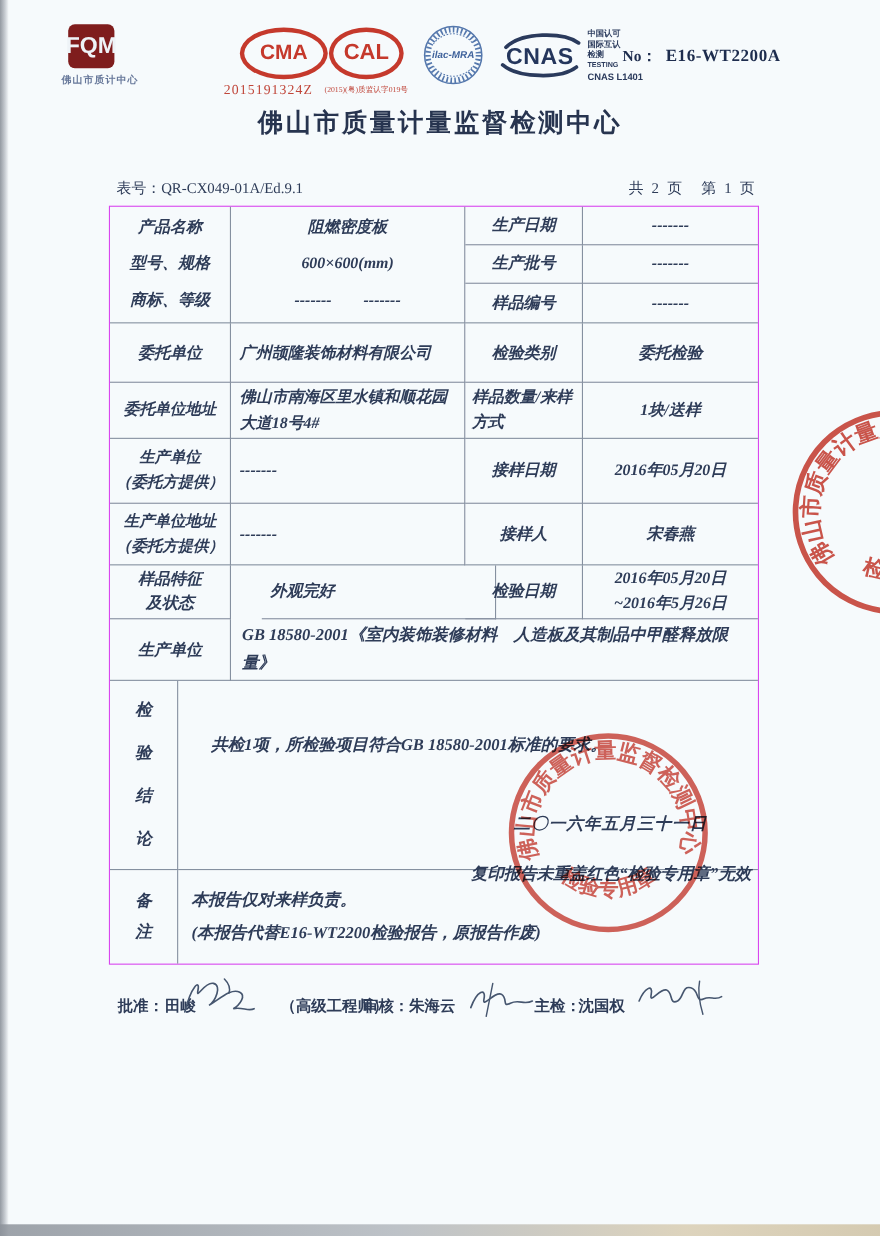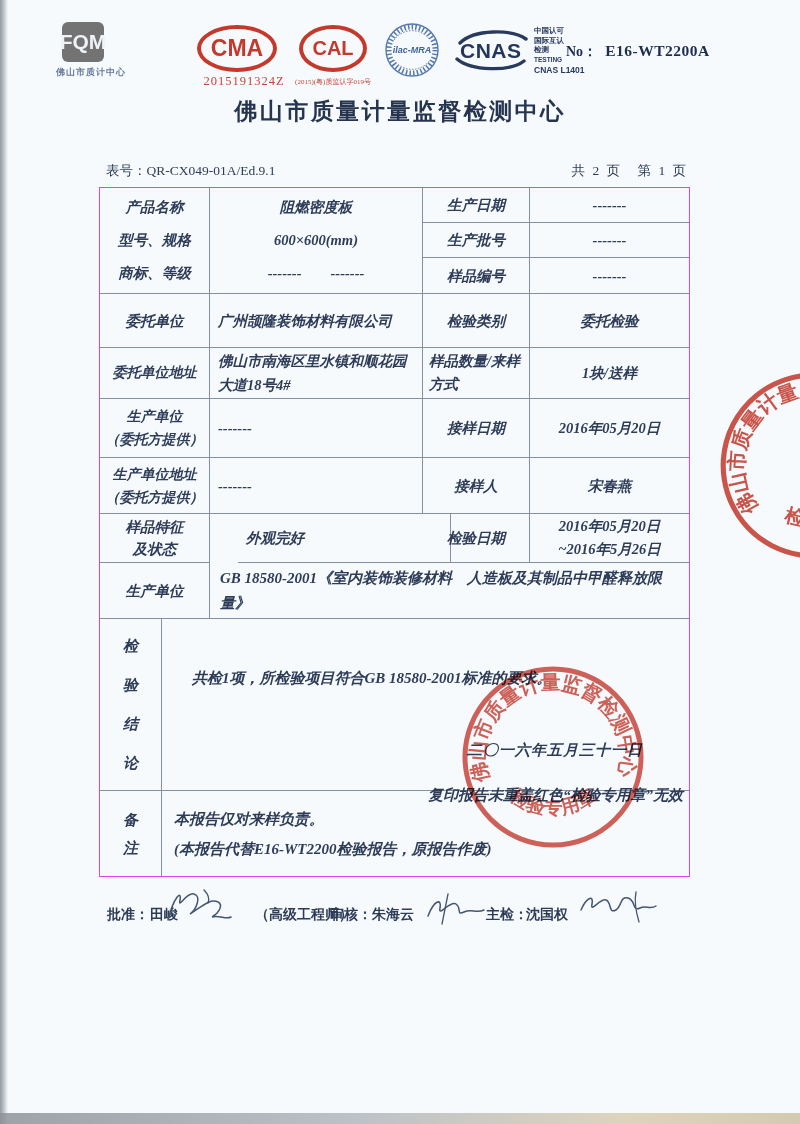--- a/index.html
+++ b/index.html
@@ -7,27 +7,27 @@
         font-family:"Liberation Serif","DejaVu Serif",serif;color:#2e3c58;}
   .abs{position:absolute;}
 
   
   .edge-left{position:absolute;left:0;top:0;width:8px;height:1124px;
     background:linear-gradient(to right,#949aa2,#c6cbd1 55%,rgba(255,255,255,0));}
   .edge-bottom{position:absolute;left:0;top:1113px;width:800px;height:11px;
     background:linear-gradient(to right,#8d939b 0%,#b3b8be 45%,#d9cdb2 78%,#cfc2a4 100%);opacity:.85;}
 
   
-  .fqm-box{position:absolute;left:62px;top:22px;width:42px;height:40px;background:#737373;border-radius:6px;
+  .fqm-box{position:absolute;left:62px;top:22px;width:42px;height:40px;background:#7f1d1d;border-radius:6px;
     display:flex;align-items:center;justify-content:center;color:#eef3f7;font:bold 21px "Liberation Sans",sans-serif;}
   .fqm-cap{position:absolute;left:36px;top:66px;width:110px;text-align:center;font-size:9px;font-weight:bold;
     color:#67789a;letter-spacing:1px;}
   .seal-ellipse{position:absolute;border:4px solid #c5392c;border-radius:50%;color:#c5392c;
     display:flex;align-items:center;justify-content:center;font-family:"Liberation Sans",sans-serif;font-weight:800;}
-  .cma{left:197px;top:25px;width:72px;height:39px;font-size:23px;}
+  .cma{left:218px;top:25px;width:72px;height:39px;font-size:19px;}
   .cal{left:299px;top:25px;width:60px;height:39px;font-size:20px;}
   .seal-num{position:absolute;text-align:center;color:#c0463a;}
   .cma-num{left:194px;top:74px;width:100px;font-size:12.5px;letter-spacing:1px;}
   .cal-num{left:284px;top:77px;width:98px;font-size:7px;letter-spacing:0;}
   .cnas-small{position:absolute;left:534px;top:26px;font-size:7.5px;line-height:9.5px;color:#2a3a5c;font-weight:bold;}
   .cnas-small .en{font-family:"Liberation Sans",sans-serif;font-size:6.5px;}
   .cnas-code{position:absolute;left:534px;top:65px;font:bold 8.5px "Liberation Sans",sans-serif;color:#2a3a5c;}
   .report-no{position:absolute;left:566px;top:42px;color:#1e2d4e;font-weight:bold;display:flex;gap:8px;align-items:baseline;}
   .report-no .lbl{font-size:14px;}
   .report-no .val{font-size:15.5px;letter-spacing:.5px;}

